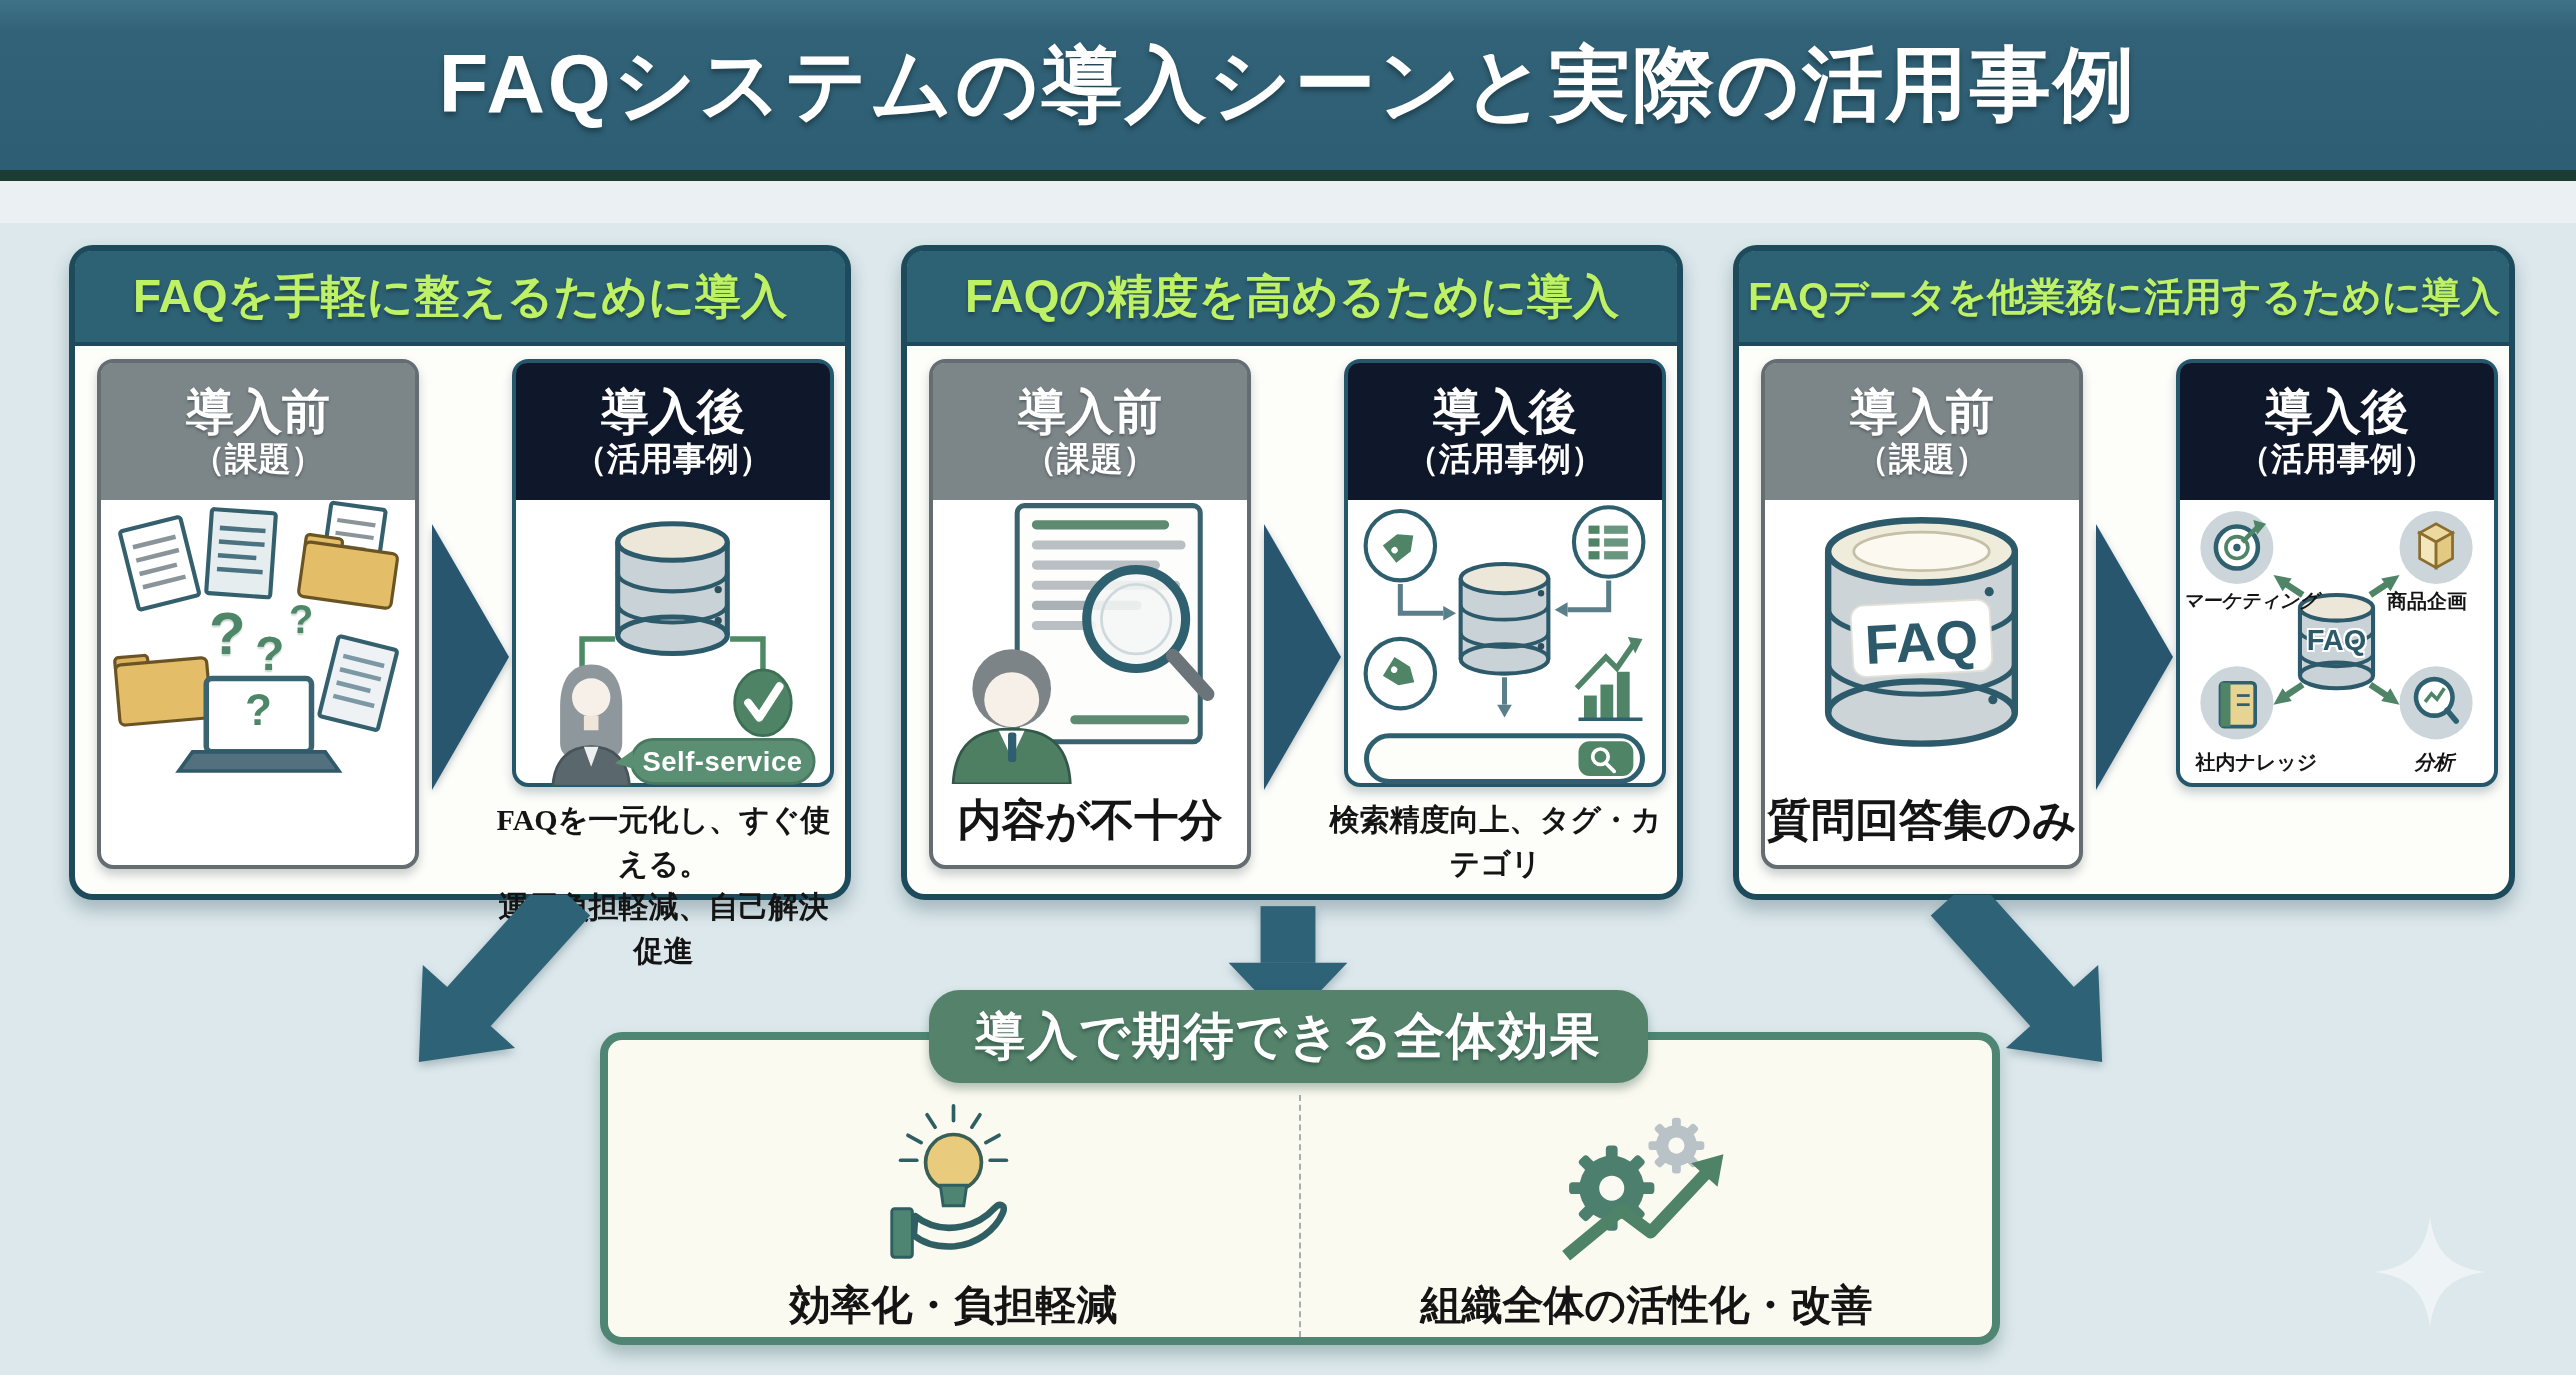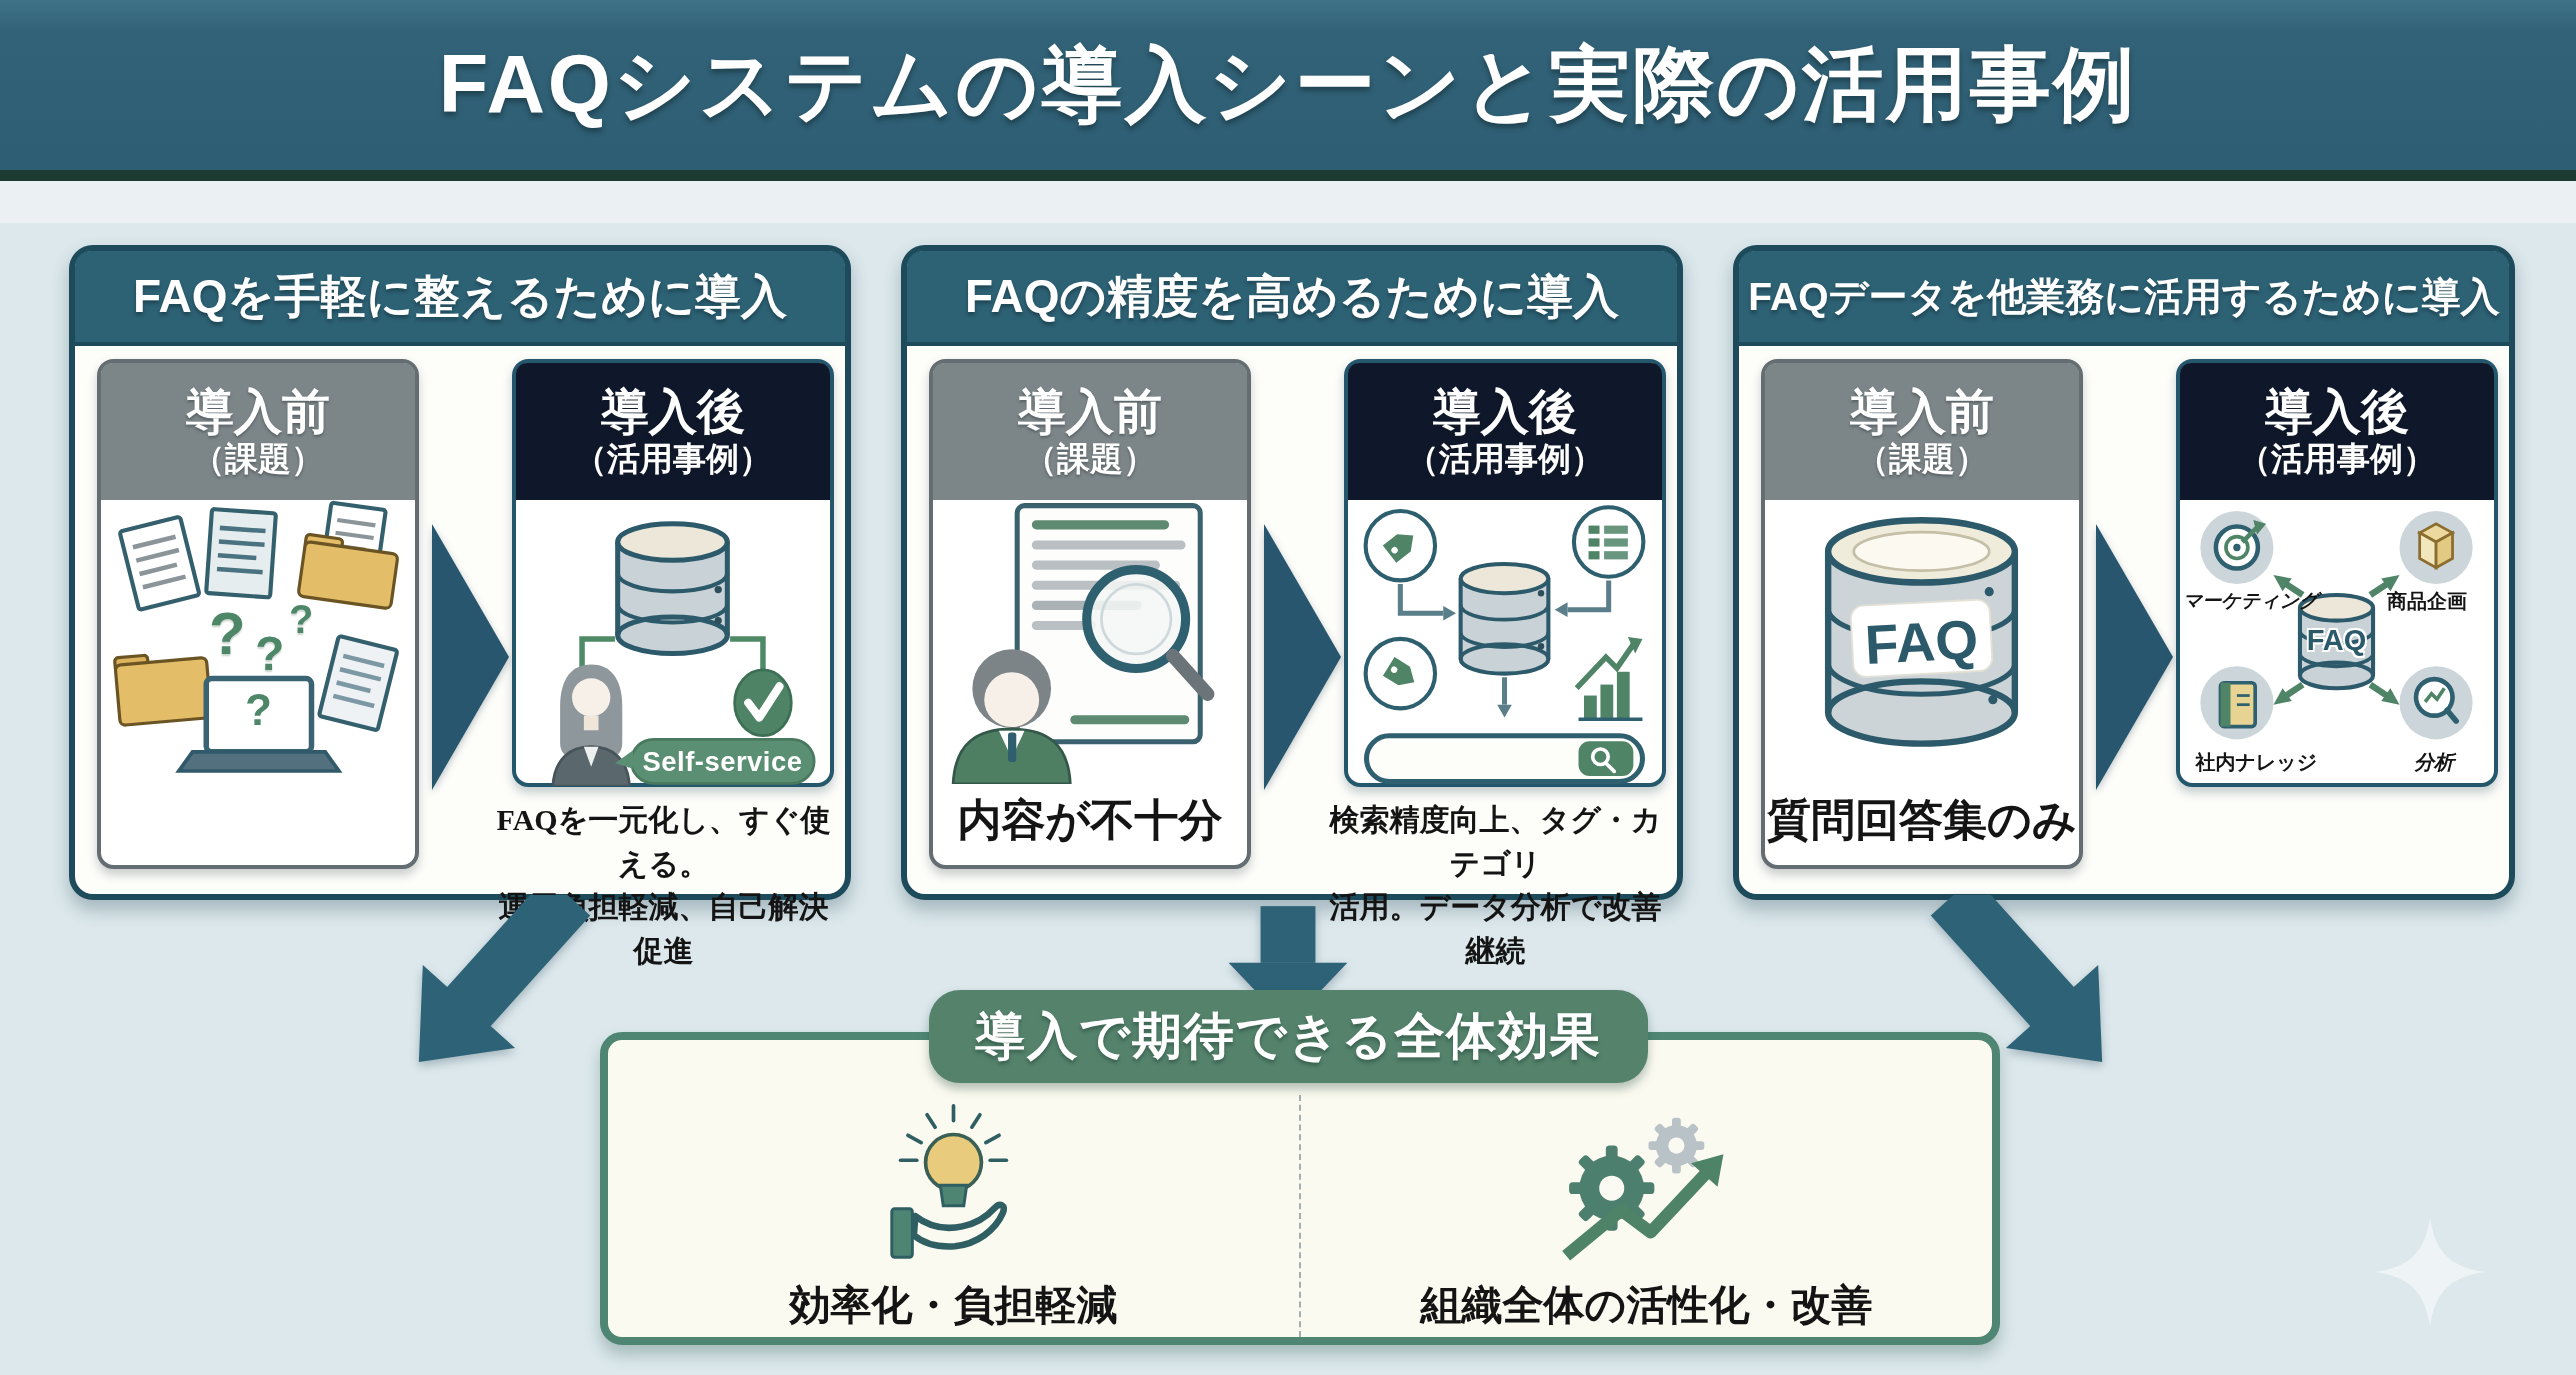--- a/index.html
+++ b/index.html
@@ -26,21 +26,21 @@
   .panel{
     position:absolute;top:245px;width:782px;height:655px;box-sizing:border-box;
     background:#fdfdfa;border:6.4px solid #1d4b5c;border-radius:24px;
     box-shadow:0 9.1px 16.5px rgba(35,70,82,.30);
   }
   .panel.p1{left:69px;} .panel.p2{left:901px;} .panel.p3{left:1733px;}
   .panel-title{
     position:absolute;left:0;top:0;right:0;height:95px;
     background:#2d6174;border-radius:15.6px 15.6px 0 0;border-bottom:4.6px solid #1d4b5c;
     display:flex;align-items:center;justify-content:center;box-sizing:border-box;
-    color:#ffffff;font-size:46px;font-weight:bold;white-space:nowrap;
+    color:#bef264;font-size:46px;font-weight:bold;white-space:nowrap;
     text-shadow:0 2.7px 3.7px rgba(10,30,35,.4);
   }
   .panel.p3 .panel-title{font-size:39px;}
 
   .card{position:absolute;box-sizing:border-box;background:#ffffff;border-radius:16.5px;}
   .card-before{left:22px;top:108px;width:322px;height:510px;border:4.6px solid #646d71;box-shadow:0 5.5px 9.1px rgba(60,70,75,.25);}
   .card-after{left:437px;top:108px;width:322px;height:428px;border:4.6px solid #24576b;box-shadow:0 5.5px 9.1px rgba(35,70,82,.25);}
   .card-head{
     height:137px;border-radius:11px 11px 0 0;display:flex;flex-direction:column;
     align-items:center;justify-content:center;gap:5.5px;color:#fff;
@@ -307,21 +307,20 @@
             <rect x="20" y="258" width="302" height="50" rx="25" fill="#fdfdfa" stroke="#2f6070" stroke-width="5.5"></rect>
             <rect x="252" y="264" width="60" height="38" rx="12" fill="#4f8467"></rect>
             <circle cx="276" cy="281" r="8.5" fill="none" stroke="#ffffff" stroke-width="4"></circle>
             <line x1="282" y1="288" x2="291" y2="297" stroke="#ffffff" stroke-width="4" stroke-linecap="round"></line>
           </g>
         </svg>
       </div>
     </div>
     <div class="after-caption">
       <div>検索精度向上、タグ・カテゴリ</div>
-      <div>活用。データ分析で改善継続</div>
     </div>
   </div>
 
   <div class="panel p3">
     <div class="panel-title">FAQデータを他業務に活用するために導入</div>
 
     <div class="card card-before">
       <div class="card-head gray">
         <div class="h1">導入前</div>
         <div class="h2">（課題）</div>

